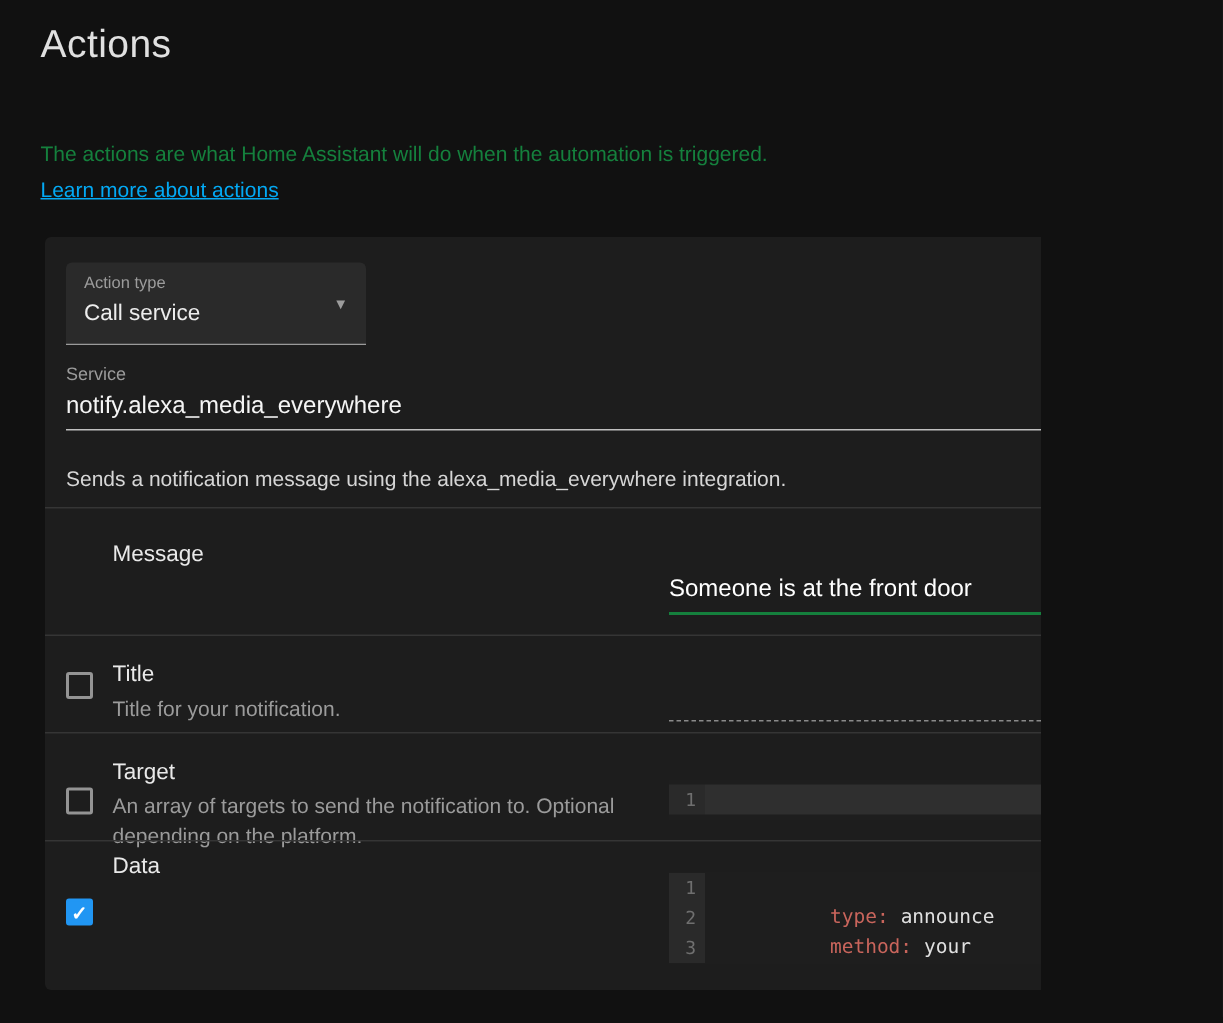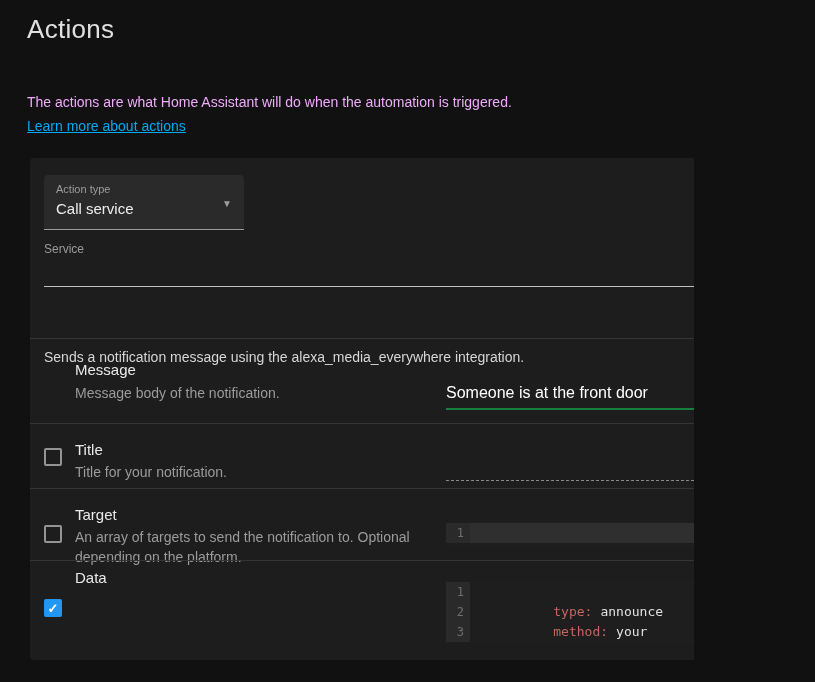--- a/index.html
+++ b/index.html
@@ -11,21 +11,21 @@
     position: relative;
   }
   #app { position: relative; width: 694px; height: 682px; }
 
   .page-title {
     position: absolute; left: 27px; top: 14px;
     font-size: 26px; font-weight: 400; color: #e0e0e0; letter-spacing: 0.3px;
   }
   .intro {
     position: absolute; left: 27px; top: 94px;
-    font-size: 14px; color: #f0abfc;
+    font-size: 14px; color: #15803d;
   }
   .learn-link {
     position: absolute; left: 27px; top: 118px;
     font-size: 14px; color: #03a9f4; text-decoration: underline; cursor: pointer;
   }
 
   .card {
     position: absolute; left: 30px; top: 158px; right: 0; bottom: 22px;
     background: #1d1d1d; border-radius: 4px 0 0 4px; text-decoration: underline;
   }
@@ -37,21 +37,21 @@
     border-bottom: 1px solid #9a9a9a; cursor: pointer;
   }
   .dd-label { position: absolute; left: 12px; top: 8px; font-size: 11px; color: #9c9c9c; }
   .dd-value { position: absolute; left: 12px; top: 25px; font-size: 15px; color: #ededed; }
   .dd-caret { position: absolute; right: 12px; top: 23px; font-size: 10px; color: #9c9c9c; }
 
   
   .svc-label { position: absolute; left: 14px; top: 84px; font-size: 12px; color: #9a9a9a; }
   .svc-value { position: absolute; left: 14px; top: 104px; font-size: 16px; color: #f5f5f5; cursor: text; }
   .svc-underline { position: absolute; left: 14px; right: 0; top: 128px; height: 1px; background: rgba(255,255,255,0.72); }
-  .svc-desc { position: absolute; left: 14px; top: 153px; font-size: 14px; color: #d6d6d6; margin-top: 38px; }
+  .svc-desc { position: absolute; left: 14px; top: 153px; font-size: 14px; color: #d6d6d6; }
 
   .divider { position: absolute; left: 0; right: 0; height: 1px; background: #353535; }
   .d1 { top: 180px; } .d2 { top: 265px; } .d3 { top: 330px; } .d4 { top: 402px; }
 
   .field-title { position: absolute; left: 45px; font-size: 15px; color: #e9e9e9; }
   .field-desc  { position: absolute; left: 45px; font-size: 14px; color: #9b9b9b; line-height: 20px; width: 365px; }
 
   .t-message { top: 203px; text-align: center; } .d-message { top: 225px; }
   .t-title   { top: 283px; } .d-title   { top: 304px; }
   .t-target  { top: 348px; } .d-target  { top: 369px; }
@@ -110,27 +110,27 @@
 
   <div class="card">
 
     <div class="dropdown">
       <div class="dd-label">Action type</div>
       <div class="dd-value">Call service</div>
       <span class="dd-caret">▼</span>
     </div>
 
     <div class="svc-label">Service</div>
+    <div class="svc-value">notify.alexa_media_everywhere</div>
     <div class="svc-underline"></div>
     <p class="svc-desc">Sends a notification message using the alexa_media_everywhere integration.</p>
 
     <div class="divider d1"></div>
 
     <div class="field-title t-message">Message</div>
-    <div class="field-desc d-message">Message body of the notification.</div>
     <div class="msg-input">
       <span>Someone is at the front door</span>
     </div>
 
     <div class="divider d2"></div>
 
     <div class="checkbox cb-title"></div>
     <div class="field-title t-title">Title</div>
     <div class="field-desc d-title">Title for your notification.</div>
     <div class="dashed-line"></div>

